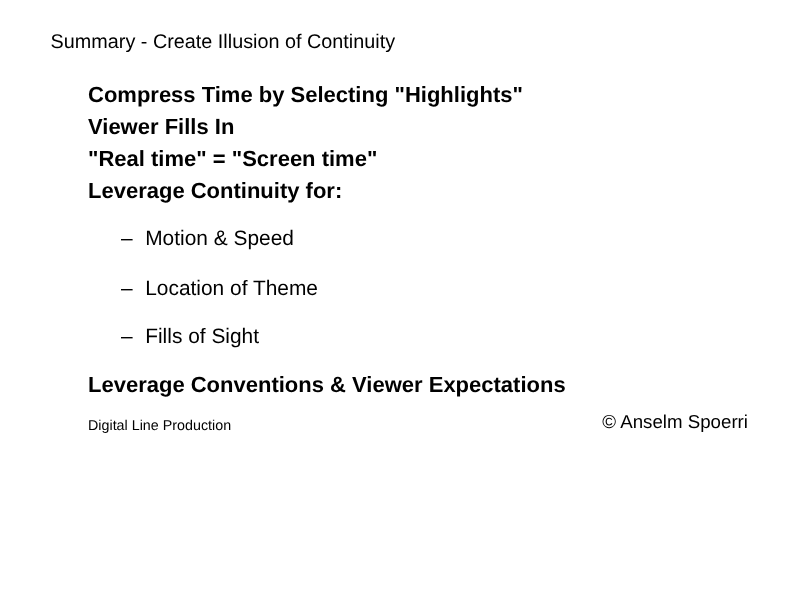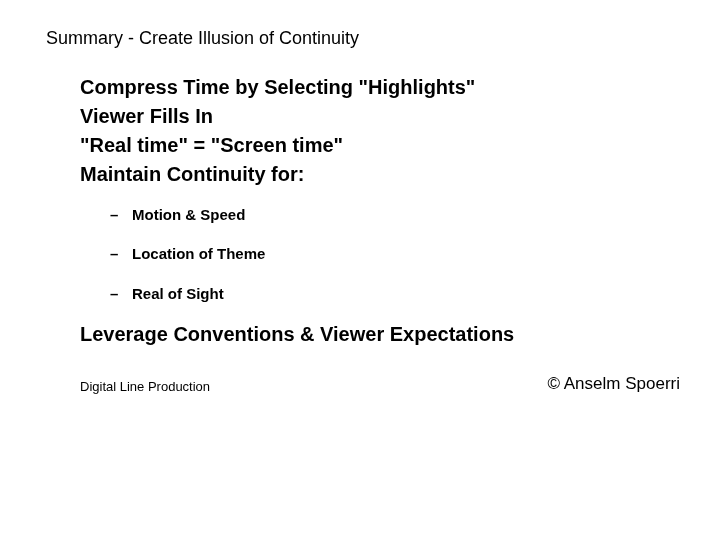--- a/index.html
+++ b/index.html
@@ -40,22 +40,22 @@
   .point:first-child {
     margin-top: 6px;
   }
   .sublist {
     margin: 4px 0 0 0;
     padding: 0 0 0 36px;
   }
   .subitem {
     list-style: none;
     position: relative;
-    font-size: 15px;
-    font-weight: 700;
+    font-size: 19px;
+    font-weight: 400;
     line-height: 1.35;
     padding-left: 16px;
     margin: 19px 0;
   }
   .subitem::before {
     content: "–";
     position: absolute;
     left: -6px;
     top: 0;
   }
@@ -82,26 +82,26 @@
   <div class="title">Summary - Create Illusion of Continuity</div>
 
   <div class="points">
 
     <div class="point">Compress Time by Selecting "Highlights"</div>
 
     <div class="point">Viewer Fills In</div>
 
     <div class="point">"Real time" = "Screen time"</div>
 
-    <div class="point">Maintain Continuity for:</div>
+    <div class="point">Leverage Continuity for:</div>
 
     <ul class="sublist">
       <li class="subitem">Motion &amp; Speed</li>
       <li class="subitem">Location of Theme</li>
-      <li class="subitem">Real of Sight</li>
+      <li class="subitem">Fills of Sight</li>
     </ul>
 
     <div class="point">Leverage Conventions &amp; Viewer Expectations</div>
 
   </div>
 
   <div class="footer-left">Digital Line Production</div>
   <div class="footer-right">© Anselm Spoerri</div>
 
 </div>

